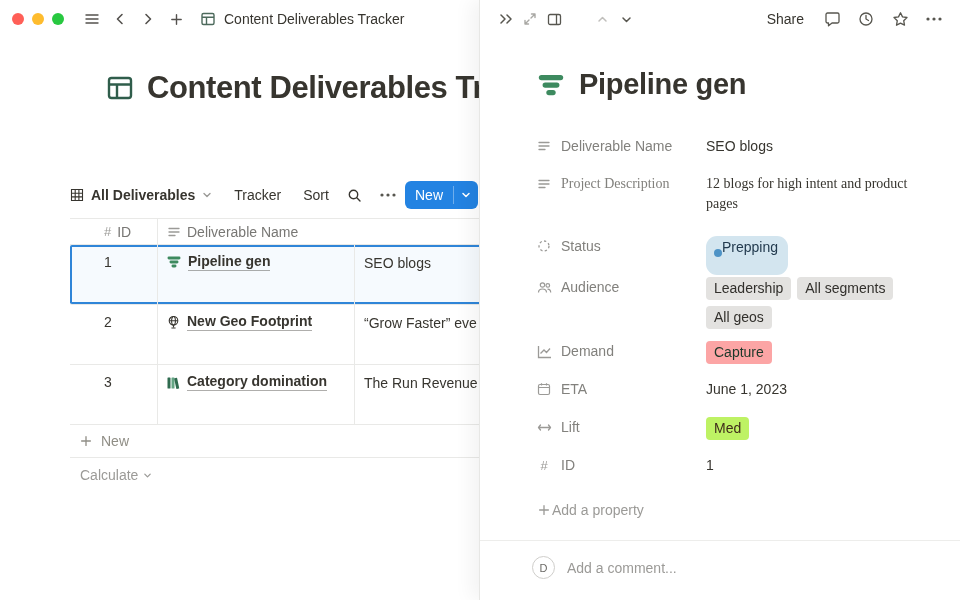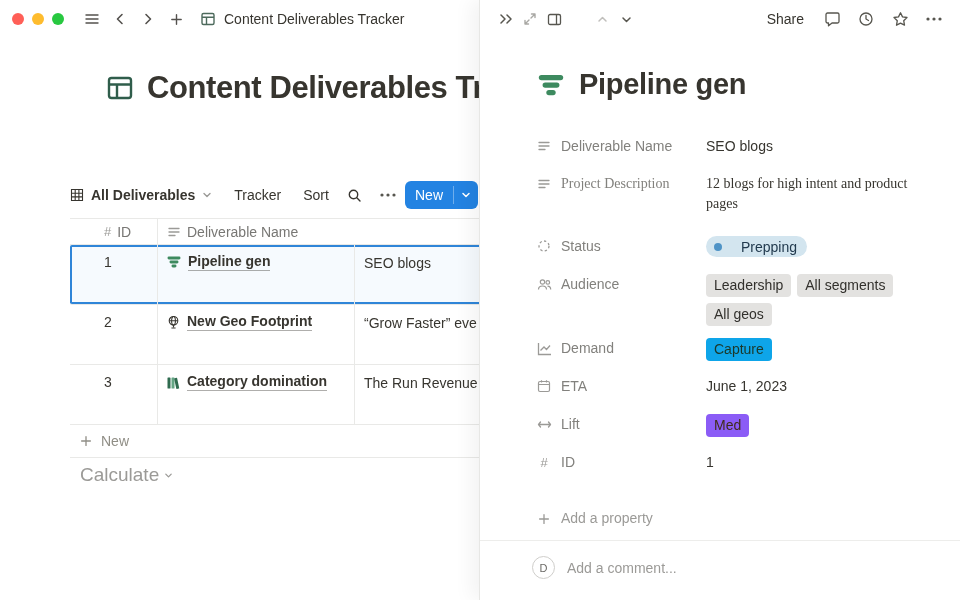--- a/index.html
+++ b/index.html
@@ -39,21 +39,21 @@
   .t-row { height:60px; border-bottom:1px solid #e9e9e7; }
   .t-row > div { border-right:1px solid #e9e9e7; }
   .t-row > div:last-child { border-right:none; }
   .c-id { padding:9px 0 0 34px; }
   .c-init { padding:8px 0 0 8px; }
   .c-init .page-link { display:inline-flex; align-items:center; gap:6px; }
   .c-init .page-link span.txt { font-weight:600; border-bottom:1px solid rgba(55,53,47,0.4); padding-bottom:1px; }
   .c-del { padding:10px 0 0 9px; white-space:nowrap; overflow:hidden; }
   .t-row.selected { background:rgba(35,131,226,0.045); box-shadow:inset 0 0 0 2px #2f85d8; border-radius:2px; }
   .t-newrow { height:33px; border-bottom:1px solid #e9e9e7; display:flex; align-items:center; gap:8px; padding-left:9px; color:#908e86; }
-  .t-calc { height:34px; display:flex; align-items:center; gap:5px; padding-left:10px; color:#9b9a97; font-size:19px; }
+  .t-calc { height:34px; display:flex; align-items:center; gap:5px; padding-left:10px; color:#9b9a97; font-size:14px; }
 
   
   .panel { position:absolute; left:479px; top:0; width:481px; height:600px; background:#fff;
     border-left:1px solid #e7e7e5; box-shadow:-8px 0 18px rgba(0,0,0,0.05); }
   .p-topbar { position:absolute; top:0; left:0; right:0; height:38px; display:flex; align-items:center; padding:0 14px 0 14px; }
   .p-topbar .gap-lg { margin-left:24px; }
   .p-right { margin-left:auto; display:flex; align-items:center; gap:10px; }
   .share-label { font-size:14px; color:#37352f; padding:0 6px; }
 
   .p-title { position:absolute; top:68px; left:56px; display:flex; align-items:center; gap:13px; }
@@ -61,28 +61,28 @@
 
   .props { position:absolute; top:134px; left:56px; width:400px; }
   .prop { display:flex; align-items:flex-start; }
   .prop-label { display:flex; align-items:center; gap:9px; width:170px; flex:none; height:24px; color:#82817d; font-size:14px; }
   .prop-label .pl-ic { width:16px; display:flex; justify-content:center; }
   .prop-value { width:205px; font-size:14px; color:#37352f; padding-top:2px; line-height:20px; }
   .tags { display:flex; flex-wrap:wrap; gap:6px; }
   .mh38{min-height:38px;} .mh62{min-height:62px;font-family:Liberation Serif, serif;} .mh64{min-height:64px;}
 
   .pill { display:inline-flex; align-items:center; font-size:14px; line-height:20px; }
-  .pill.status { background:#d3e5ef; color:#223a4e; border-radius:11px; padding:1px 10px 0 8px; gap:19px; }
+  .pill.status { background:#d3e5ef; color:#223a4e; border-radius:11px; padding:1px 10px 18px 8px; gap:0;align-items:flex-end; }
   .pill.status .dot { width:8px; height:8px; border-radius:50%; background:#4e93c6; }
   .pill.tag { border-radius:4px; padding:1px 8px 2px; }
   .pill.gray { background:#e3e2e0; color:#32302c; }
-  .pill.green { background:#0ea5e9; color:#1c3829;text-align:center; }
-  .pill.yellow { background:#8b5cf6; color:#402c1b; }
-
-  .add-prop { display:flex; align-items:flex-end; gap:9px; color:#9b9a97; font-size:14px; height:38px; }
+  .pill.green { background:#fca5a5; color:#1c3829;text-align:center; }
+  .pill.yellow { background:#bef264; color:#402c1b; }
+
+  .add-prop { display:flex; align-items:center; gap:0; color:#9b9a97; font-size:14px; height:38px; }
   .p-divider { position:absolute; top:540px; left:0; width:100%; border-top:1px solid #ededeb; }
   .comment-row { position:absolute; top:556px; left:52px; display:flex; align-items:center; gap:12px; }
   .avatar { width:23px; height:23px; border-radius:50%; border:1px solid #cfcecb; display:flex; align-items:center; justify-content:center;
     font-size:11px; color:#6b6a66; }
   .comment-ph { font-size:14px; color:#9b9a97; }
 
   svg { display:block; }
 </style>
 </head>
 <body>

